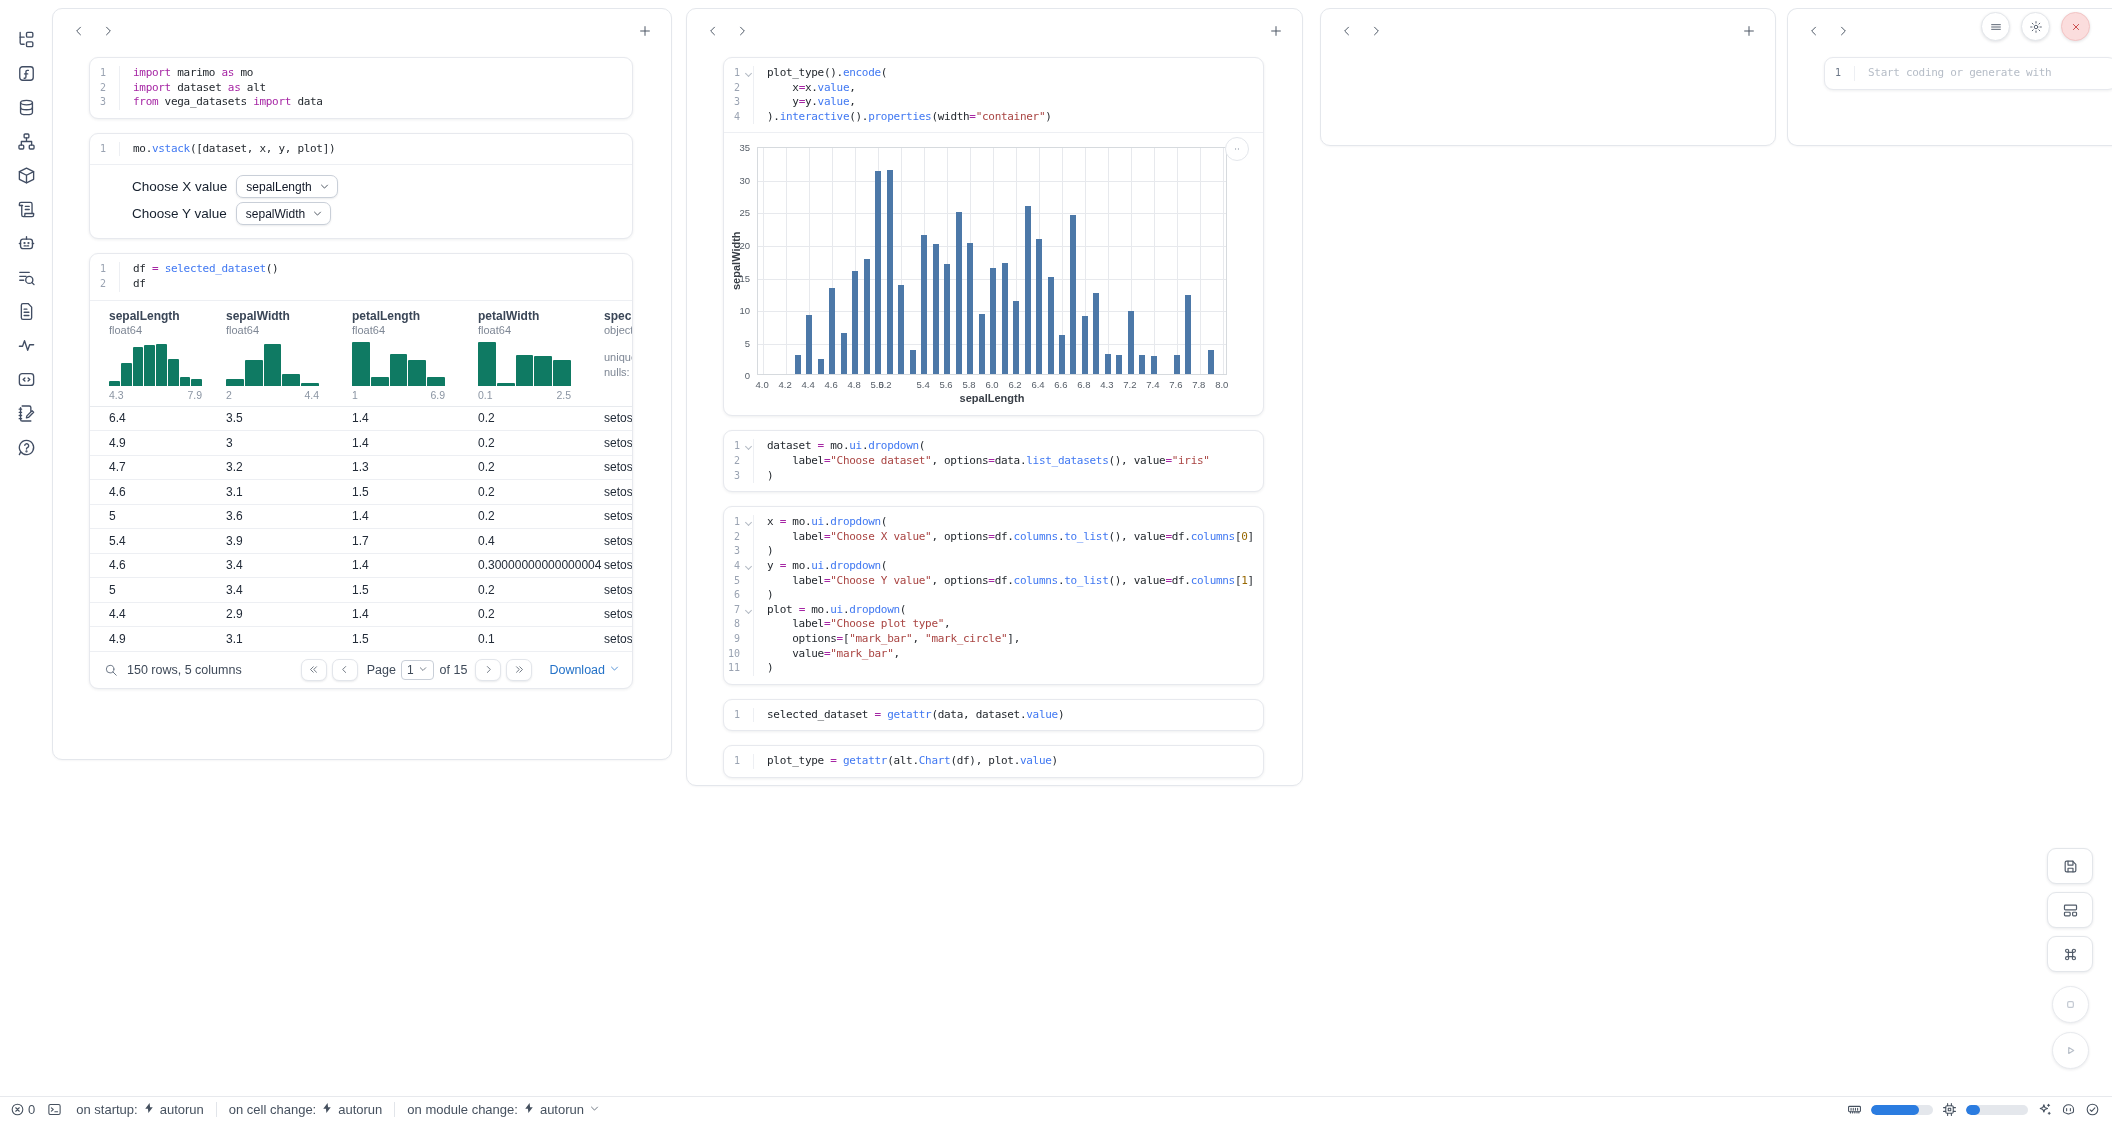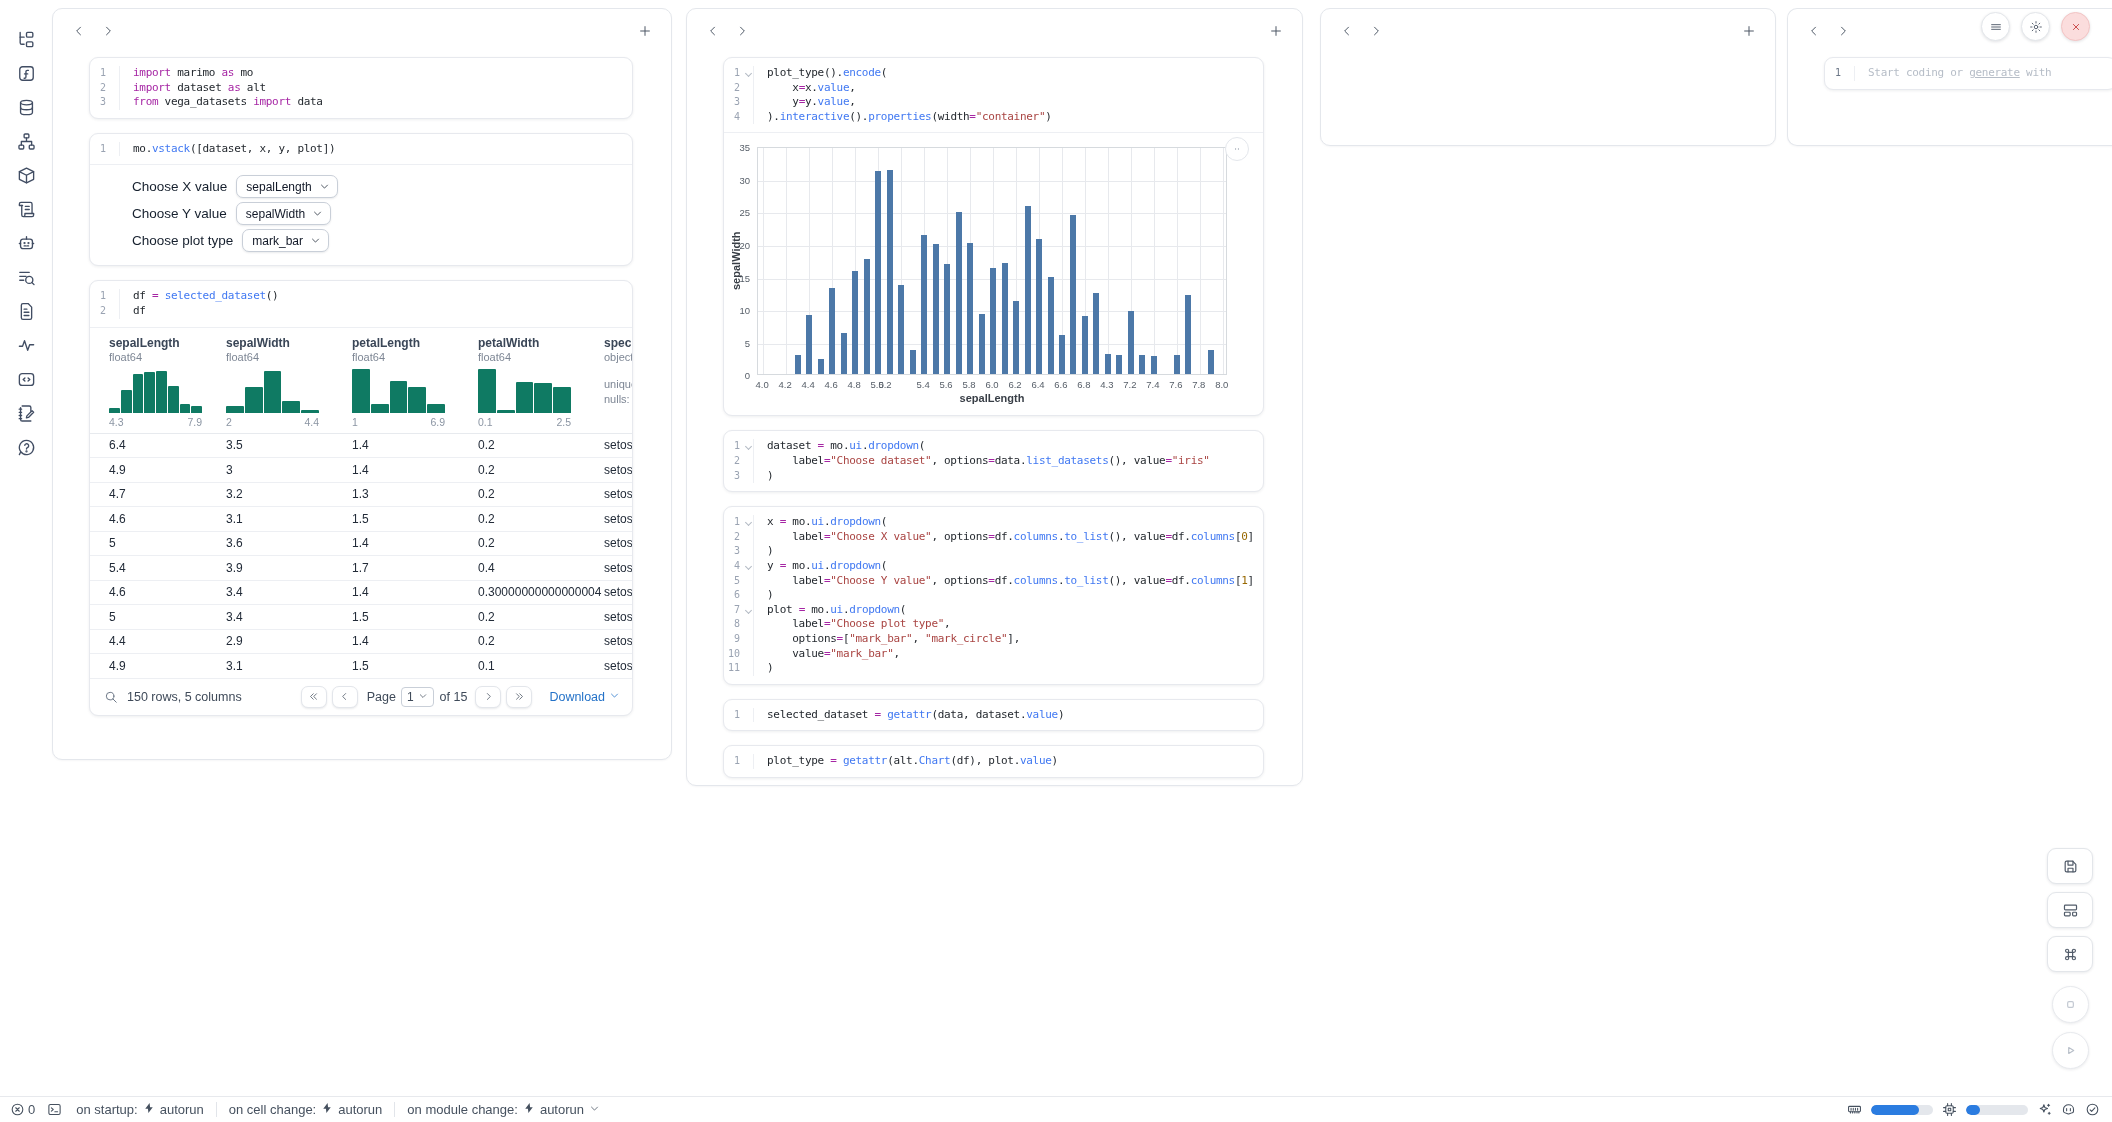--- a/index.html
+++ b/index.html
@@ -78,21 +78,21 @@
   .xtitle{position:absolute;left:33px;top:259px;width:470px;text-align:center;font-weight:bold;font-size:11px;color:#383e46}
   .ytitle{position:absolute;left:6px;top:14px;height:228px;width:15px}
   .ytitle span{display:block;height:100%;writing-mode:vertical-rl;transform:rotate(180deg);text-align:center;font-weight:bold;font-size:11px;color:#383e46}
   .chart-menu{position:absolute;right:14px;top:4px;width:24px;height:24px;border:1px solid #e4e7ec;border-radius:50%;display:flex;align-items:center;justify-content:center;color:#9aa3b0;background:#fff}
   .chart-menu svg{width:14px;height:14px}
 
   
   .p4 .pbody{padding-right:0}
   .scratch .lc{color:#b6bdc7}
   .scratch .ln{color:#6b7686}
-  .ph-link{text-decoration:underline}
+  .ph-link{}
 
   
   .circ{position:absolute;top:12px;width:29px;height:29px;border-radius:50%;background:#fff;border:1px solid #e3e6ea;box-shadow:0 1px 3px rgba(15,23,42,.12);display:flex;align-items:center;justify-content:center;color:#5b6472;z-index:5}
   .circ svg{width:14px;height:14px}
   .circ.menu{left:1981px}.circ.gear{left:2021px}
   .circ.close{left:2061px;background:#fbdddd;border-color:#f3c4c4;color:#cb4d4d}
   .fab{position:absolute;left:2047px;top:848px;width:46px;display:flex;flex-direction:column;align-items:center;z-index:5}
   .fab-btn{width:46px;height:36px;border:1px solid #e3e6ea;border-radius:9px;background:#fff;box-shadow:0 1px 3px rgba(15,23,42,.09);display:flex;align-items:center;justify-content:center;color:#525c6a;margin-bottom:8px}
   .fab-btn svg{width:17px;height:17px}
   .fab-round{width:37px;height:37px;border-radius:50%;border:1px solid #e8eaee;box-shadow:0 1px 3px rgba(15,23,42,.09);background:#fff;display:flex;align-items:center;justify-content:center;color:#c3c9d2;margin:6px 0 3px}
@@ -263,31 +263,20 @@
                 <svg viewBox="0 0 24 24" fill="none" stroke="currentColor" stroke-width="1.7" stroke-linecap="round" stroke-linejoin="round">
                   <path d="M5.5 9 12 15.5 18.5 9"></path>
                 </svg>
               </span>
             </span>
           </div>
           <div class="ctrl-row">
             <span class="ctrl-label">Choose Y value</span>
             <span class="sel">
               <span>sepalWidth</span>
-              <span class="sel-ch">
-                <svg viewBox="0 0 24 24" fill="none" stroke="currentColor" stroke-width="1.7" stroke-linecap="round" stroke-linejoin="round">
-                  <path d="M5.5 9 12 15.5 18.5 9"></path>
-                </svg>
-              </span>
-            </span>
-          </div>
-          <div class="ctrl-row">
-            <span class="ctrl-label">Choose plot type</span>
-            <span class="sel">
-              <span>mark_bar</span>
               <span class="sel-ch">
                 <svg viewBox="0 0 24 24" fill="none" stroke="currentColor" stroke-width="1.7" stroke-linecap="round" stroke-linejoin="round">
                   <path d="M5.5 9 12 15.5 18.5 9"></path>
                 </svg>
               </span>
             </span>
           </div>
         </div>
     </div>
     <div class="cell">

